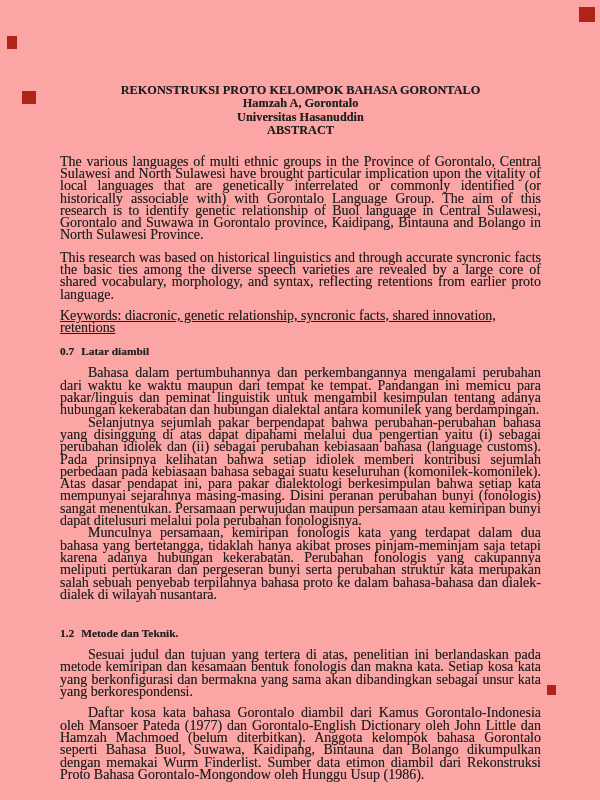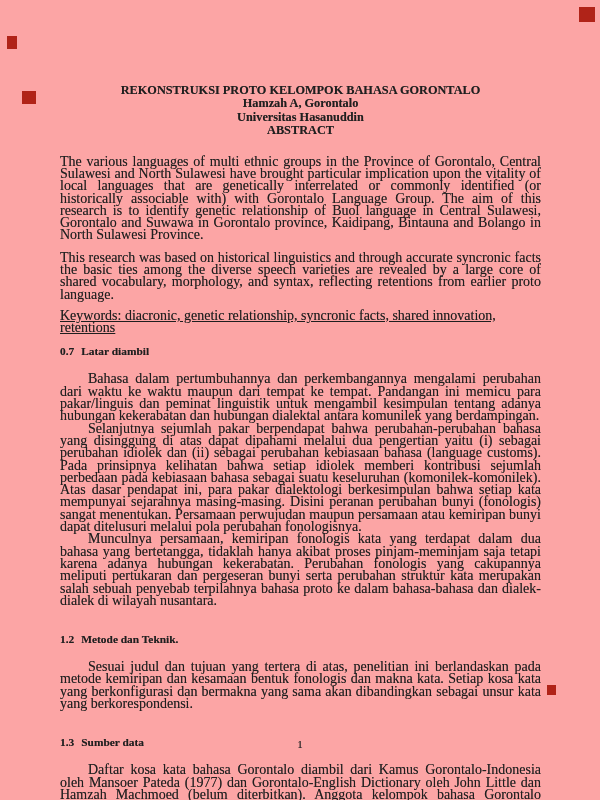--- a/index.html
+++ b/index.html
@@ -22,21 +22,21 @@
   .body-text{ font-size:14px; line-height:12.3px; text-align:justify; }
   p{ margin:0; }
   .abstract p.para1{ margin-top:18px; }
   .abstract p.para2{ margin-top:10px; }
   .abstract p.keywords{ margin-top:9px; text-align:left;text-decoration:underline; }
   .sec-heading{
     font-weight:bold; font-size:11.4px; line-height:13px;
     margin-top:11px; text-align:left;
   }
   .sec-heading .sec-num{ margin-right:7px; }
-  .sec-body{ margin-top:15px; }
+  .sec-body{ margin-top:9px; }
   .sec-body p.indent{ text-indent:28px; }
   .gap-lg{ margin-top:26px; }
   .page-number{
     position:absolute; left:0; top:738px; width:600px;
     text-align:center; font-size:11px; color:#262626;
   }
   .artifact{ position:absolute; }
   .a1{ left:7px;  top:36px;  width:10px; height:13px; }
   .a2{ left:22px; top:91px;  width:14px; height:13px; }
   .a3{ left:579px;top:7px;   width:16px; height:15px; }
@@ -83,23 +83,20 @@
     <div>
       <div class="sec-heading gap-lg">
         <span class="sec-num">1.2</span><span>Metode dan Teknik.</span>
       </div>
       <div class="sec-body body-text">
         <p class="indent">Sesuai judul dan tujuan yang tertera di atas, penelitian ini berlandaskan pada metode kemiripan dan kesamaan bentuk fonologis dan makna kata. Setiap kosa kata yang berkonfigurasi dan bermakna yang sama akan dibandingkan sebagai unsur kata yang berkorespondensi.</p>
       </div>
     </div>
 
     <div>
-      <div class="sec-heading gap-lg">
-        <span class="sec-num">1.3</span><span>Sumber data</span>
-      </div>
       <div class="sec-body body-text">
         <p class="indent">Daftar kosa kata bahasa Gorontalo diambil dari Kamus Gorontalo-Indonesia oleh Mansoer Pateda (1977) dan Gorontalo-English Dictionary oleh John Little dan Hamzah Machmoed (belum diterbitkan). Anggota kelompok bahasa Gorontalo seperti Bahasa Buol, Suwawa, Kaidipang, Bintauna dan Bolango dikumpulkan dengan memakai Wurm Finderlist.  Sumber data etimon diambil dari Rekonstruksi Proto Bahasa Gorontalo-Mongondow oleh Hunggu Usup (1986).</p>
       </div>
     </div>
 
   </div>
 
   <div class="page-number">1</div>
 
 </div>

